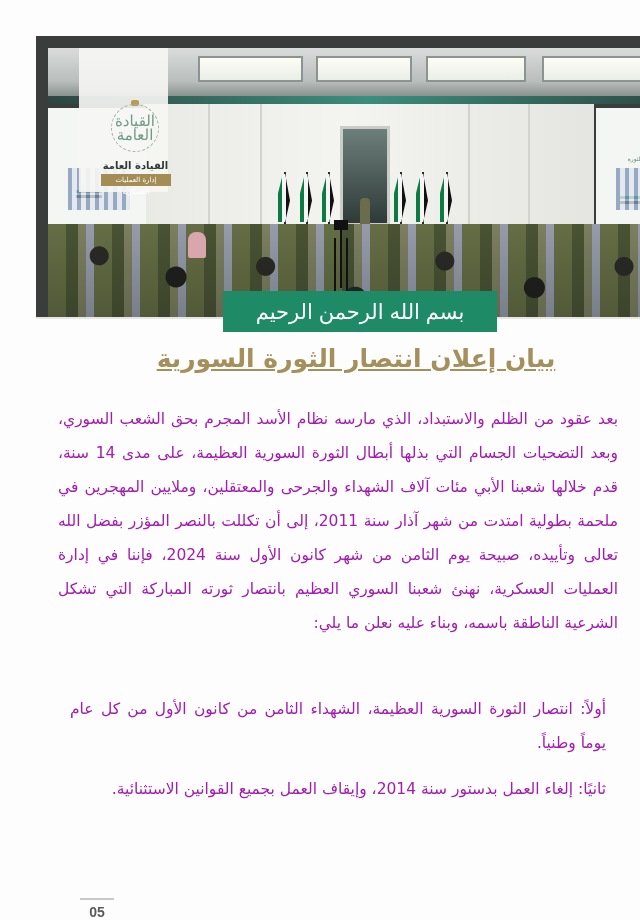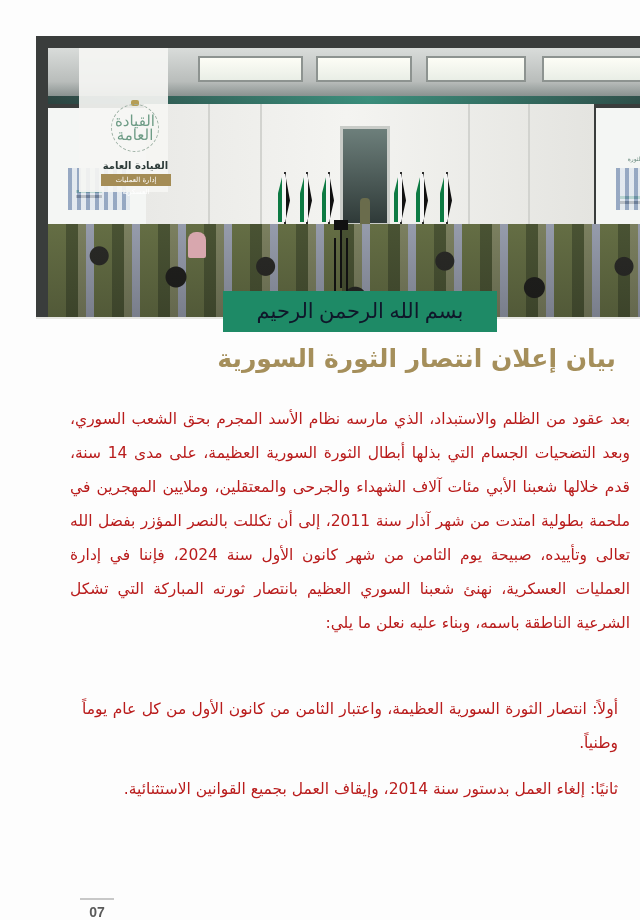--- a/index.html
+++ b/index.html
@@ -61,29 +61,29 @@
                    border: 1px dashed #9fb2a6; display: flex; align-items: center; justify-content: center;
                    color: #6e9c86; font-size: 15px; font-family: "DejaVu Serif", serif; direction: rtl; line-height: 14px; text-align: center; }
     .logo-map { position: absolute; left: 40px; top: 40px; width: 8px; height: 6px; background: #b59d55; border-radius: 2px; }
     .logo-title { position: absolute; left: 4px; top: 100px; width: 81px; text-align: center; direction: rtl;
                   font-size: 10px; font-weight: bold; color: #2d3b39; }
     .logo-sub { position: absolute; left: 10px; top: 114px; width: 70px; height: 12px; background: #a48c55;
                 color: #fff; font-size: 7px; text-align: center; direction: rtl; line-height: 12px; }
 
     
     .basmala { position: absolute; left: 187px; top: 255px; width: 274px; height: 41px; background: #1e8a66;
-               color: #0f172a; font-size: 21px; text-align: center; line-height: 41px; direction: rtl;
-               font-family: Liberation Serif, serif; }
+               color: #ffffff; font-size: 21px; text-align: center; line-height: 41px; direction: rtl;
+               font-family: Liberation Sans, sans-serif; }
     .photo-border { position: absolute; left: 0; top: 281px; width: 640px; height: 2px; background: #e6e6e2; }
 
     
-    .doc-title { position: absolute; left: 60px; top: 308px; width: 520px; text-align: right; direction: rtl;
-                 font-size: 25px; font-weight: bold; color: #a58f5b; }
-    .body-text { position: absolute; left: 34px; width: 560px; direction: rtl; text-align: justify;
-                 text-align-last: right; font-size: 15.5px; line-height: 34px; color: #b91c1c; }
+    .doc-title { position: absolute; left: 60px; top: 308px; width: 520px; text-align: center; direction: rtl;
+                 font-size: 25px; font-weight: bold; color: #a58f5b; text-decoration: underline; }
+    .body-text { position: absolute; left: 22px; width: 560px; direction: rtl; text-align: justify;
+                 text-align-last: right; font-size: 15.5px; line-height: 34px; color: #a21caf; }
     .para-intro { top: 366px; }
     .clauses { top: 644px; }
     .clause { display: block; }
 
     
     .page-num-line { position: absolute; left: 44px; top: 862px; width: 34px; height: 2px; background: #c8c8c8; }
     .page-num { position: absolute; left: 44px; top: 868px; width: 34px; text-align: center;
                 font-size: 14px; font-weight: bold; color: #5a5a5a; font-family: "Liberation Sans", sans-serif; }
     .bottom-rule { position: absolute; left: 0; top: 892px; width: 640px; height: 2px; background: #d4d4d4; }
   </style>
@@ -141,19 +141,19 @@
 </div>
 <div class="photo-border"></div>
 
 <div class="basmala">بسم الله الرحمن الرحيم</div>
 
 <div class="doc-title">بيان إعلان انتصار الثورة السورية</div>
 
 <div class="body-text para-intro">بعد عقود من الظلم والاستبداد، الذي مارسه نظام الأسد المجرم بحق الشعب السوري، وبعد التضحيات الجسام التي بذلها أبطال الثورة السورية العظيمة، على مدى 14 سنة، قدم خلالها شعبنا الأبي مئات آلاف الشهداء والجرحى والمعتقلين، وملايين المهجرين في ملحمة بطولية امتدت من شهر آذار سنة 2011، إلى أن تكللت بالنصر المؤزر بفضل الله تعالى وتأييده، صبيحة يوم الثامن من شهر كانون الأول سنة 2024، فإننا في إدارة العمليات العسكرية، نهنئ شعبنا السوري العظيم بانتصار ثورته المباركة التي تشكل الشرعية الناطقة باسمه، وبناء عليه نعلن ما يلي:</div>
 
 <div class="body-text clauses">
-  <span class="clause">أولاً: انتصار الثورة السورية العظيمة، واعتبار الثامن من كانون الأول من كل عام يوماً وطنياً.</span>
+  <span class="clause">أولاً: انتصار الثورة السورية العظيمة، الشهداء الثامن من كانون الأول من كل عام يوماً وطنياً.</span>
   <span class="clause">ثانيًا: إلغاء العمل بدستور سنة 2014، وإيقاف العمل بجميع القوانين الاستثنائية.</span>
 </div>
 
 <div class="page-num-line"></div>
-<div class="page-num">07</div>
+<div class="page-num">05</div>
 <div class="bottom-rule"></div>
 
 </body></html>

